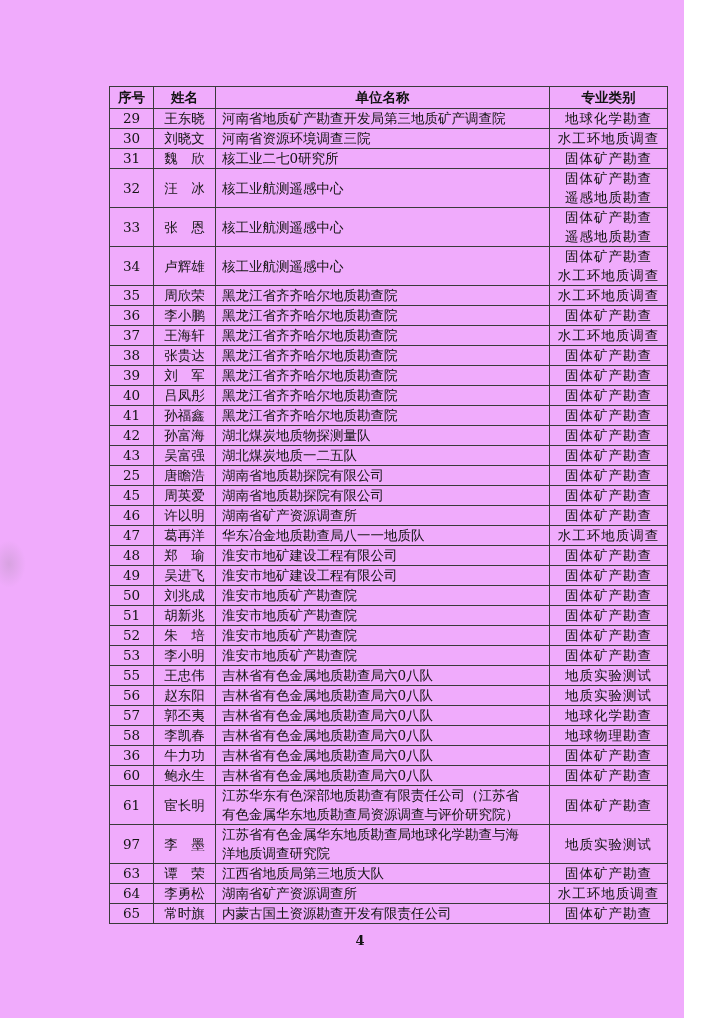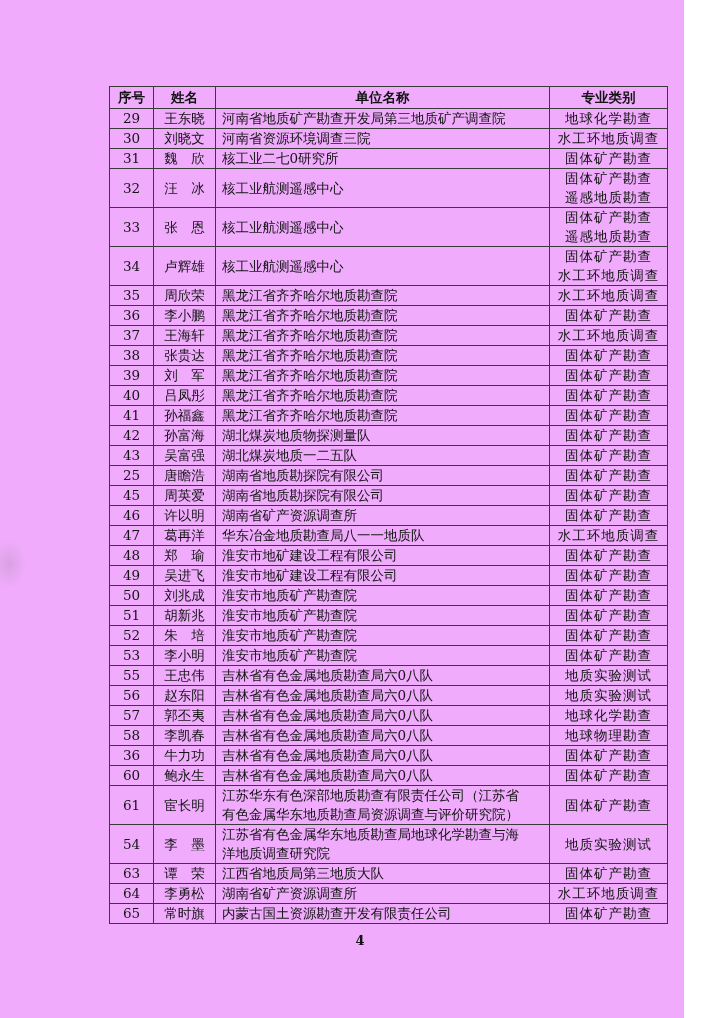--- a/index.html
+++ b/index.html
@@ -288,21 +288,21 @@
           <td class="cell-org">吉林省有色金属地质勘查局六0八队</td>
           <td class="cell-category">固体矿产勘查</td>
         </tr>
         <tr>
           <td class="cell-no">61</td>
           <td class="cell-name">宦长明</td>
           <td class="cell-org">江苏华东有色深部地质勘查有限责任公司（江苏省有色金属华东地质勘查局资源调查与评价研究院）</td>
           <td class="cell-category">固体矿产勘查</td>
         </tr>
         <tr>
-          <td class="cell-no">54</td>
+          <td class="cell-no">97</td>
           <td class="cell-name">李　墨</td>
           <td class="cell-org">江苏省有色金属华东地质勘查局地球化学勘查与海洋地质调查研究院</td>
           <td class="cell-category">地质实验测试</td>
         </tr>
         <tr>
           <td class="cell-no">63</td>
           <td class="cell-name">谭　荣</td>
           <td class="cell-org">江西省地质局第三地质大队</td>
           <td class="cell-category">固体矿产勘查</td>
         </tr>

